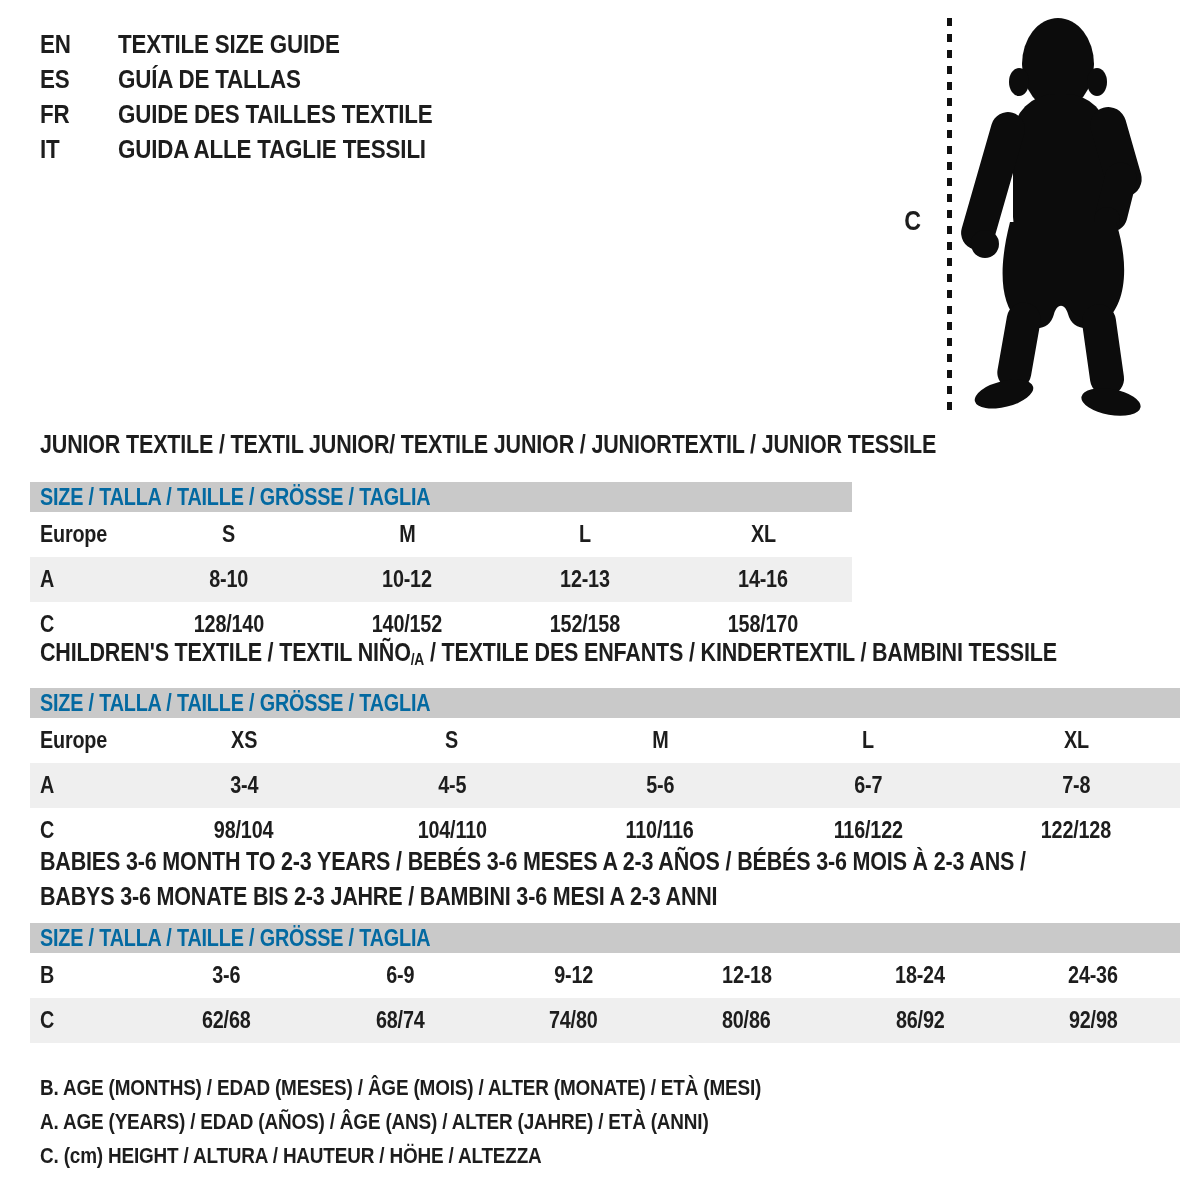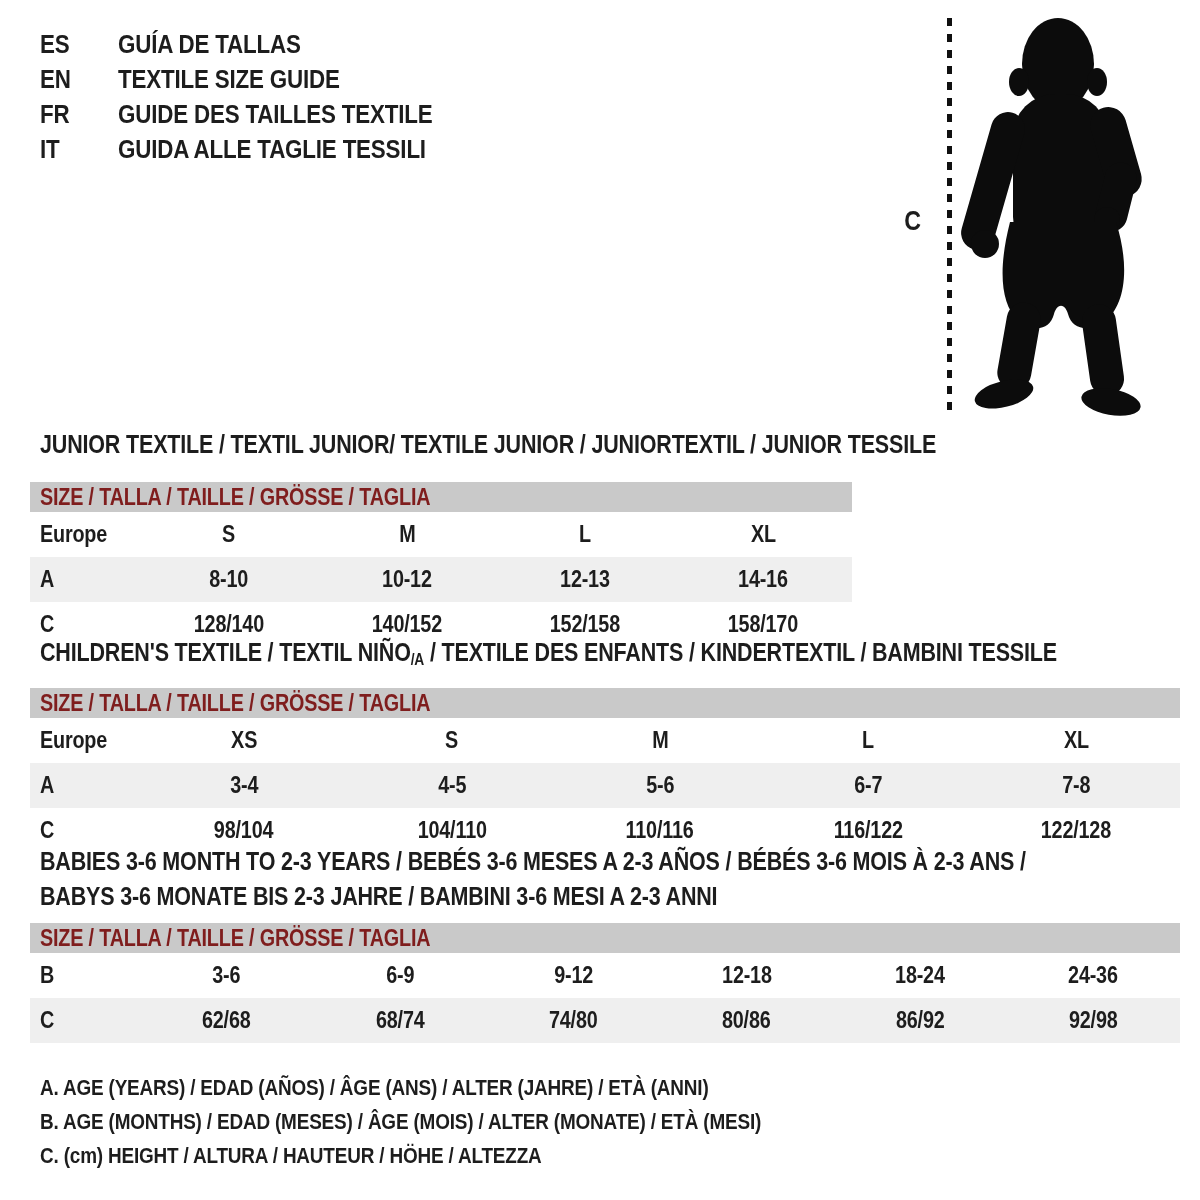--- a/index.html
+++ b/index.html
@@ -32,46 +32,46 @@
   .title-children { top:638px; }
   .title-babies   { top:844px; line-height:35px; }
   .sub-size { font-size:16px; vertical-align:-4px; }
 
   
   .tbl { position:absolute; left:30px; }
   .tbl-junior   { top:482px; width:822px; }
   .tbl-children { top:688px; width:1150px; }
   .tbl-babies   { top:923px; width:1150px; }
   .tbl-head {
-    height:30px; background:#c9c9c9; color:#7f1d1d;
+    height:30px; background:#c9c9c9; color:#0369a1;
     display:flex; align-items:center; padding-left:10px; box-sizing:border-box;
     font-size:23px;
   }
   .tbl-row { display:flex; height:45px; align-items:center; font-size:23px; }
   .tbl-row.alt { background:#efefef; }
   .row-label { width:110px; padding-left:10px; box-sizing:border-box; }
   .cell { flex:1; text-align:center; }
 
   
   .legend { position:absolute; left:40px; top:1071px; }
   .legend-line { height:34px; display:flex; align-items:center; font-size:22px; }
 </style>
 </head>
 <body>
 
 <div class="page">
 
   <div class="lang-list">
     <div class="lang-row">
+      <span class="lang-code sx ol">EN</span>
+      <span class="sx ol">TEXTILE SIZE GUIDE</span>
+    </div>
+    <div class="lang-row">
       <span class="lang-code sx ol">ES</span>
       <span class="sx ol">GUÍA DE TALLAS</span>
-    </div>
-    <div class="lang-row">
-      <span class="lang-code sx ol">EN</span>
-      <span class="sx ol">TEXTILE SIZE GUIDE</span>
     </div>
     <div class="lang-row">
       <span class="lang-code sx ol">FR</span>
       <span class="sx ol">GUIDE DES TAILLES TEXTILE</span>
     </div>
     <div class="lang-row">
       <span class="lang-code sx ol">IT</span>
       <span class="sx ol">GUIDA ALLE TAGLIE TESSILI</span>
     </div>
   </div>
@@ -183,23 +183,23 @@
       <span class="cell"><span class="sx oc">68/74</span></span>
       <span class="cell"><span class="sx oc">74/80</span></span>
       <span class="cell"><span class="sx oc">80/86</span></span>
       <span class="cell"><span class="sx oc">86/92</span></span>
       <span class="cell"><span class="sx oc">92/98</span></span>
     </div>
   </div>
 
   <div class="legend">
     <div class="legend-line">
-        <span class="sx ol">A. AGE (YEARS) / EDAD (AÑOS) / ÂGE (ANS) / ALTER (JAHRE) / ETÀ (ANNI)</span>
+        <span class="sx ol">B. AGE (MONTHS) / EDAD (MESES) / ÂGE (MOIS) / ALTER (MONATE) / ETÀ (MESI)</span>
       </div>
     <div class="legend-line">
-        <span class="sx ol">B. AGE (MONTHS) / EDAD (MESES) / ÂGE (MOIS) / ALTER (MONATE) / ETÀ (MESI)</span>
+        <span class="sx ol">A. AGE (YEARS) / EDAD (AÑOS) / ÂGE (ANS) / ALTER (JAHRE) / ETÀ (ANNI)</span>
       </div>
     <div class="legend-line">
         <span class="sx ol">C. (cm) HEIGHT / ALTURA / HAUTEUR / HÖHE / ALTEZZA</span>
       </div>
   </div>
 
 </div>
 
 </body></html>

